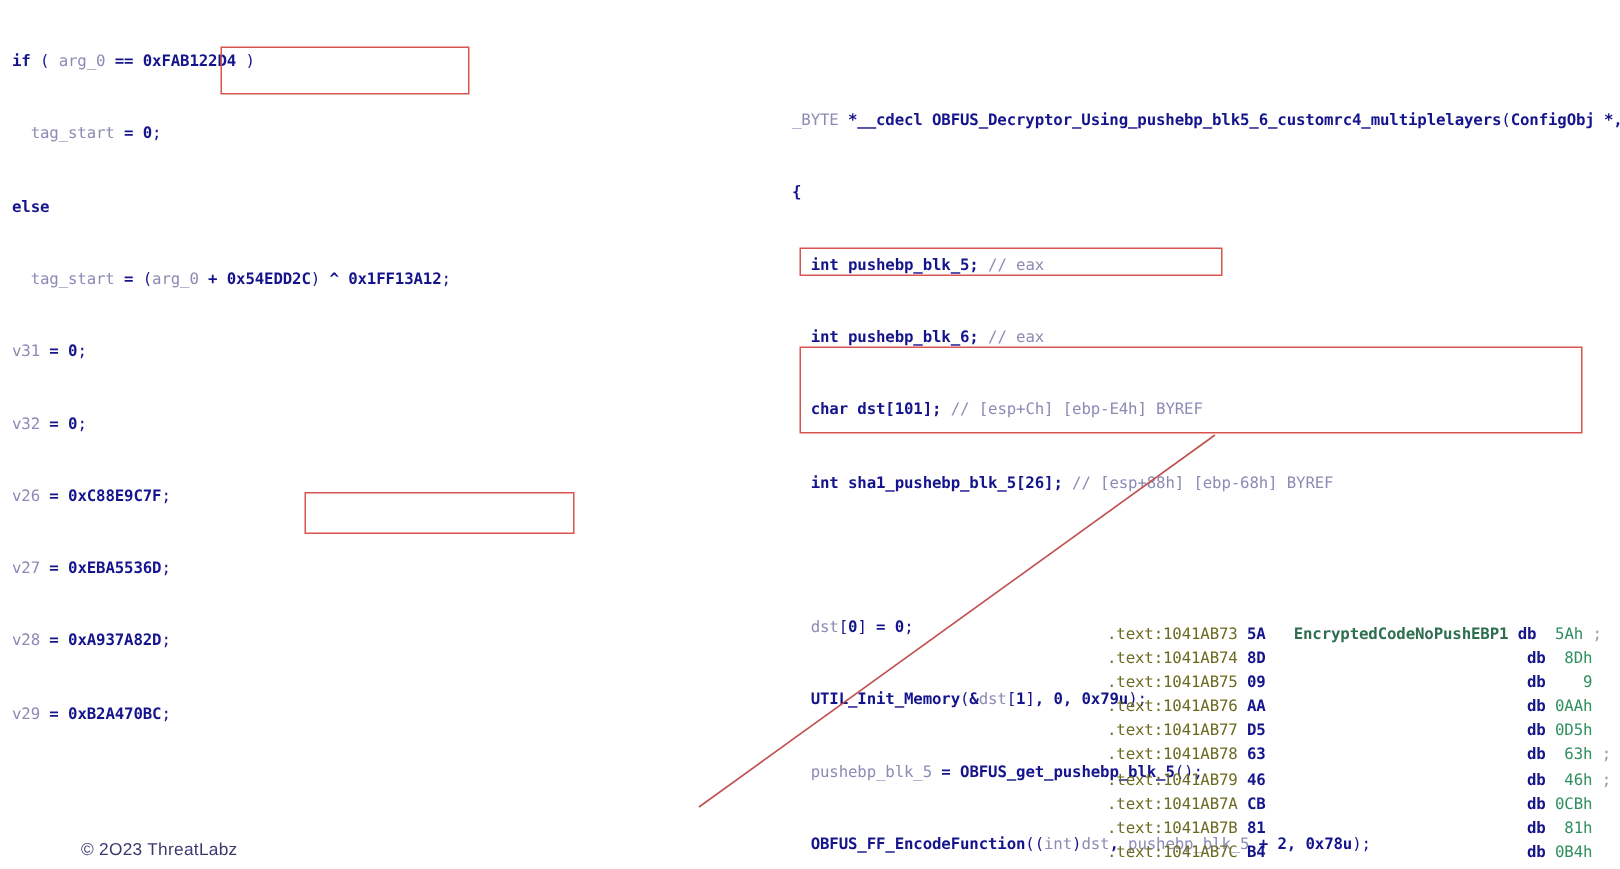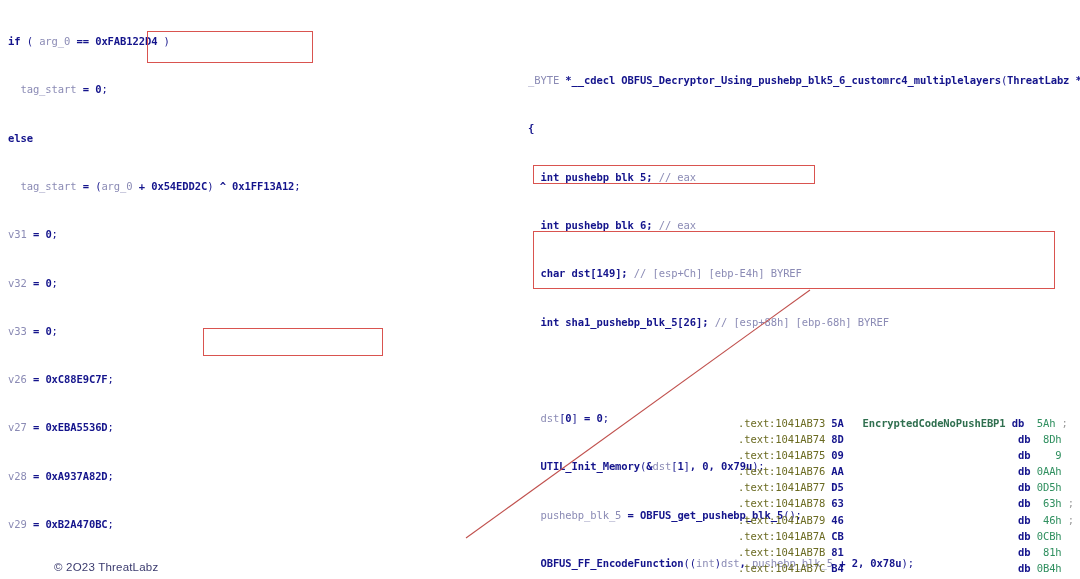--- a/index.html
+++ b/index.html
@@ -100,21 +100,20 @@
 </head>
 <body>
 
 <div class="code-panel" id="left-code">
   <span class="ln"><span class="kw">if</span> ( <span class="var">arg_0</span> <span class="plain">==</span> <span class="num">0xFAB122D4</span> )</span>
   <span class="ln">  <span class="var">tag_start</span> <span class="plain">=</span> <span class="num">0</span>;</span>
   <span class="ln"><span class="kw">else</span></span>
   <span class="ln">  <span class="var">tag_start</span> <span class="plain">=</span> (<span class="var">arg_0</span> <span class="plain">+</span> <span class="num">0x54EDD2C</span>) <span class="plain">^</span> <span class="num">0x1FF13A12</span>;</span>
   <span class="ln"><span class="var">v31</span> <span class="plain">=</span> <span class="num">0</span>;</span>
   <span class="ln"><span class="var">v32</span> <span class="plain">=</span> <span class="num">0</span>;</span>
-  <span class="ln"><span class="var">v33</span> <span class="plain">=</span> <span class="num">0</span>;</span>
   <span class="ln"><span class="var">v26</span> <span class="plain">=</span> <span class="num">0xC88E9C7F</span>;</span>
   <span class="ln"><span class="var">v27</span> <span class="plain">=</span> <span class="num">0xEBA5536D</span>;</span>
   <span class="ln"><span class="var">v28</span> <span class="plain">=</span> <span class="num">0xA937A82D</span>;</span>
   <span class="ln"><span class="var">v29</span> <span class="plain">=</span> <span class="num">0xB2A470BC</span>;</span>
   
   
   
   
   
   
@@ -138,25 +137,25 @@
   
   
   
   
   
   
   
 </div>
 
 <div class="code-panel" id="right-code">
-  <span class="ln"><span class="typ">_BYTE</span> <span class="plain">*__cdecl</span> <span class="fn">OBFUS_Decryptor_Using_pushebp_blk5_6_customrc4_multiplelayers</span>(<span class="fn">ThreatLabz</span> <span class="plain">*,</span></span>
+  <span class="ln"><span class="typ">_BYTE</span> <span class="plain">*__cdecl</span> <span class="fn">OBFUS_Decryptor_Using_pushebp_blk5_6_customrc4_multiplelayers</span>(<span class="fn">ConfigObj</span> <span class="plain">*,</span></span>
   <span class="ln"><span class="plain">{</span></span>
   <span class="ln">  <span class="kw">int</span> <span class="plain">pushebp_blk_5;</span> <span class="var">// eax</span></span>
   <span class="ln">  <span class="kw">int</span> <span class="plain">pushebp_blk_6;</span> <span class="var">// eax</span></span>
-  <span class="ln">  <span class="kw">char</span> <span class="plain">dst[</span><span class="num">149</span><span class="plain">];</span> <span class="var">// [esp+Ch] [ebp-E4h] BYREF</span></span>
+  <span class="ln">  <span class="kw">char</span> <span class="plain">dst[</span><span class="num">101</span><span class="plain">];</span> <span class="var">// [esp+Ch] [ebp-E4h] BYREF</span></span>
   <span class="ln">  <span class="kw">int</span> <span class="plain">sha1_pushebp_blk_5[</span><span class="num">26</span><span class="plain">];</span> <span class="var">// [esp+88h] [ebp-68h] BYREF</span></span>
   <span class="ln"> </span>
   <span class="ln">  <span class="var">dst</span>[<span class="num">0</span>] <span class="plain">=</span> <span class="num">0</span>;</span>
   <span class="ln">  <span class="fn">UTIL_Init_Memory</span>(<span class="plain">&amp;</span><span class="var">dst</span>[<span class="num">1</span>]<span class="plain">,</span> <span class="num">0</span><span class="plain">,</span> <span class="num">0x79u</span>);</span>
   <span class="ln">  <span class="var">pushebp_blk_5</span> <span class="plain">=</span> <span class="fn">OBFUS_get_pushebp_blk_5</span>();</span>
   <span class="ln">  <span class="fn">OBFUS_FF_EncodeFunction</span>((<span class="typ">int</span>)<span class="var">dst</span><span class="plain">,</span> <span class="var">pushebp_blk_5</span> <span class="plain">+</span> <span class="num">2</span><span class="plain">,</span> <span class="num">0x78u</span>);</span>
   
   
   
   

